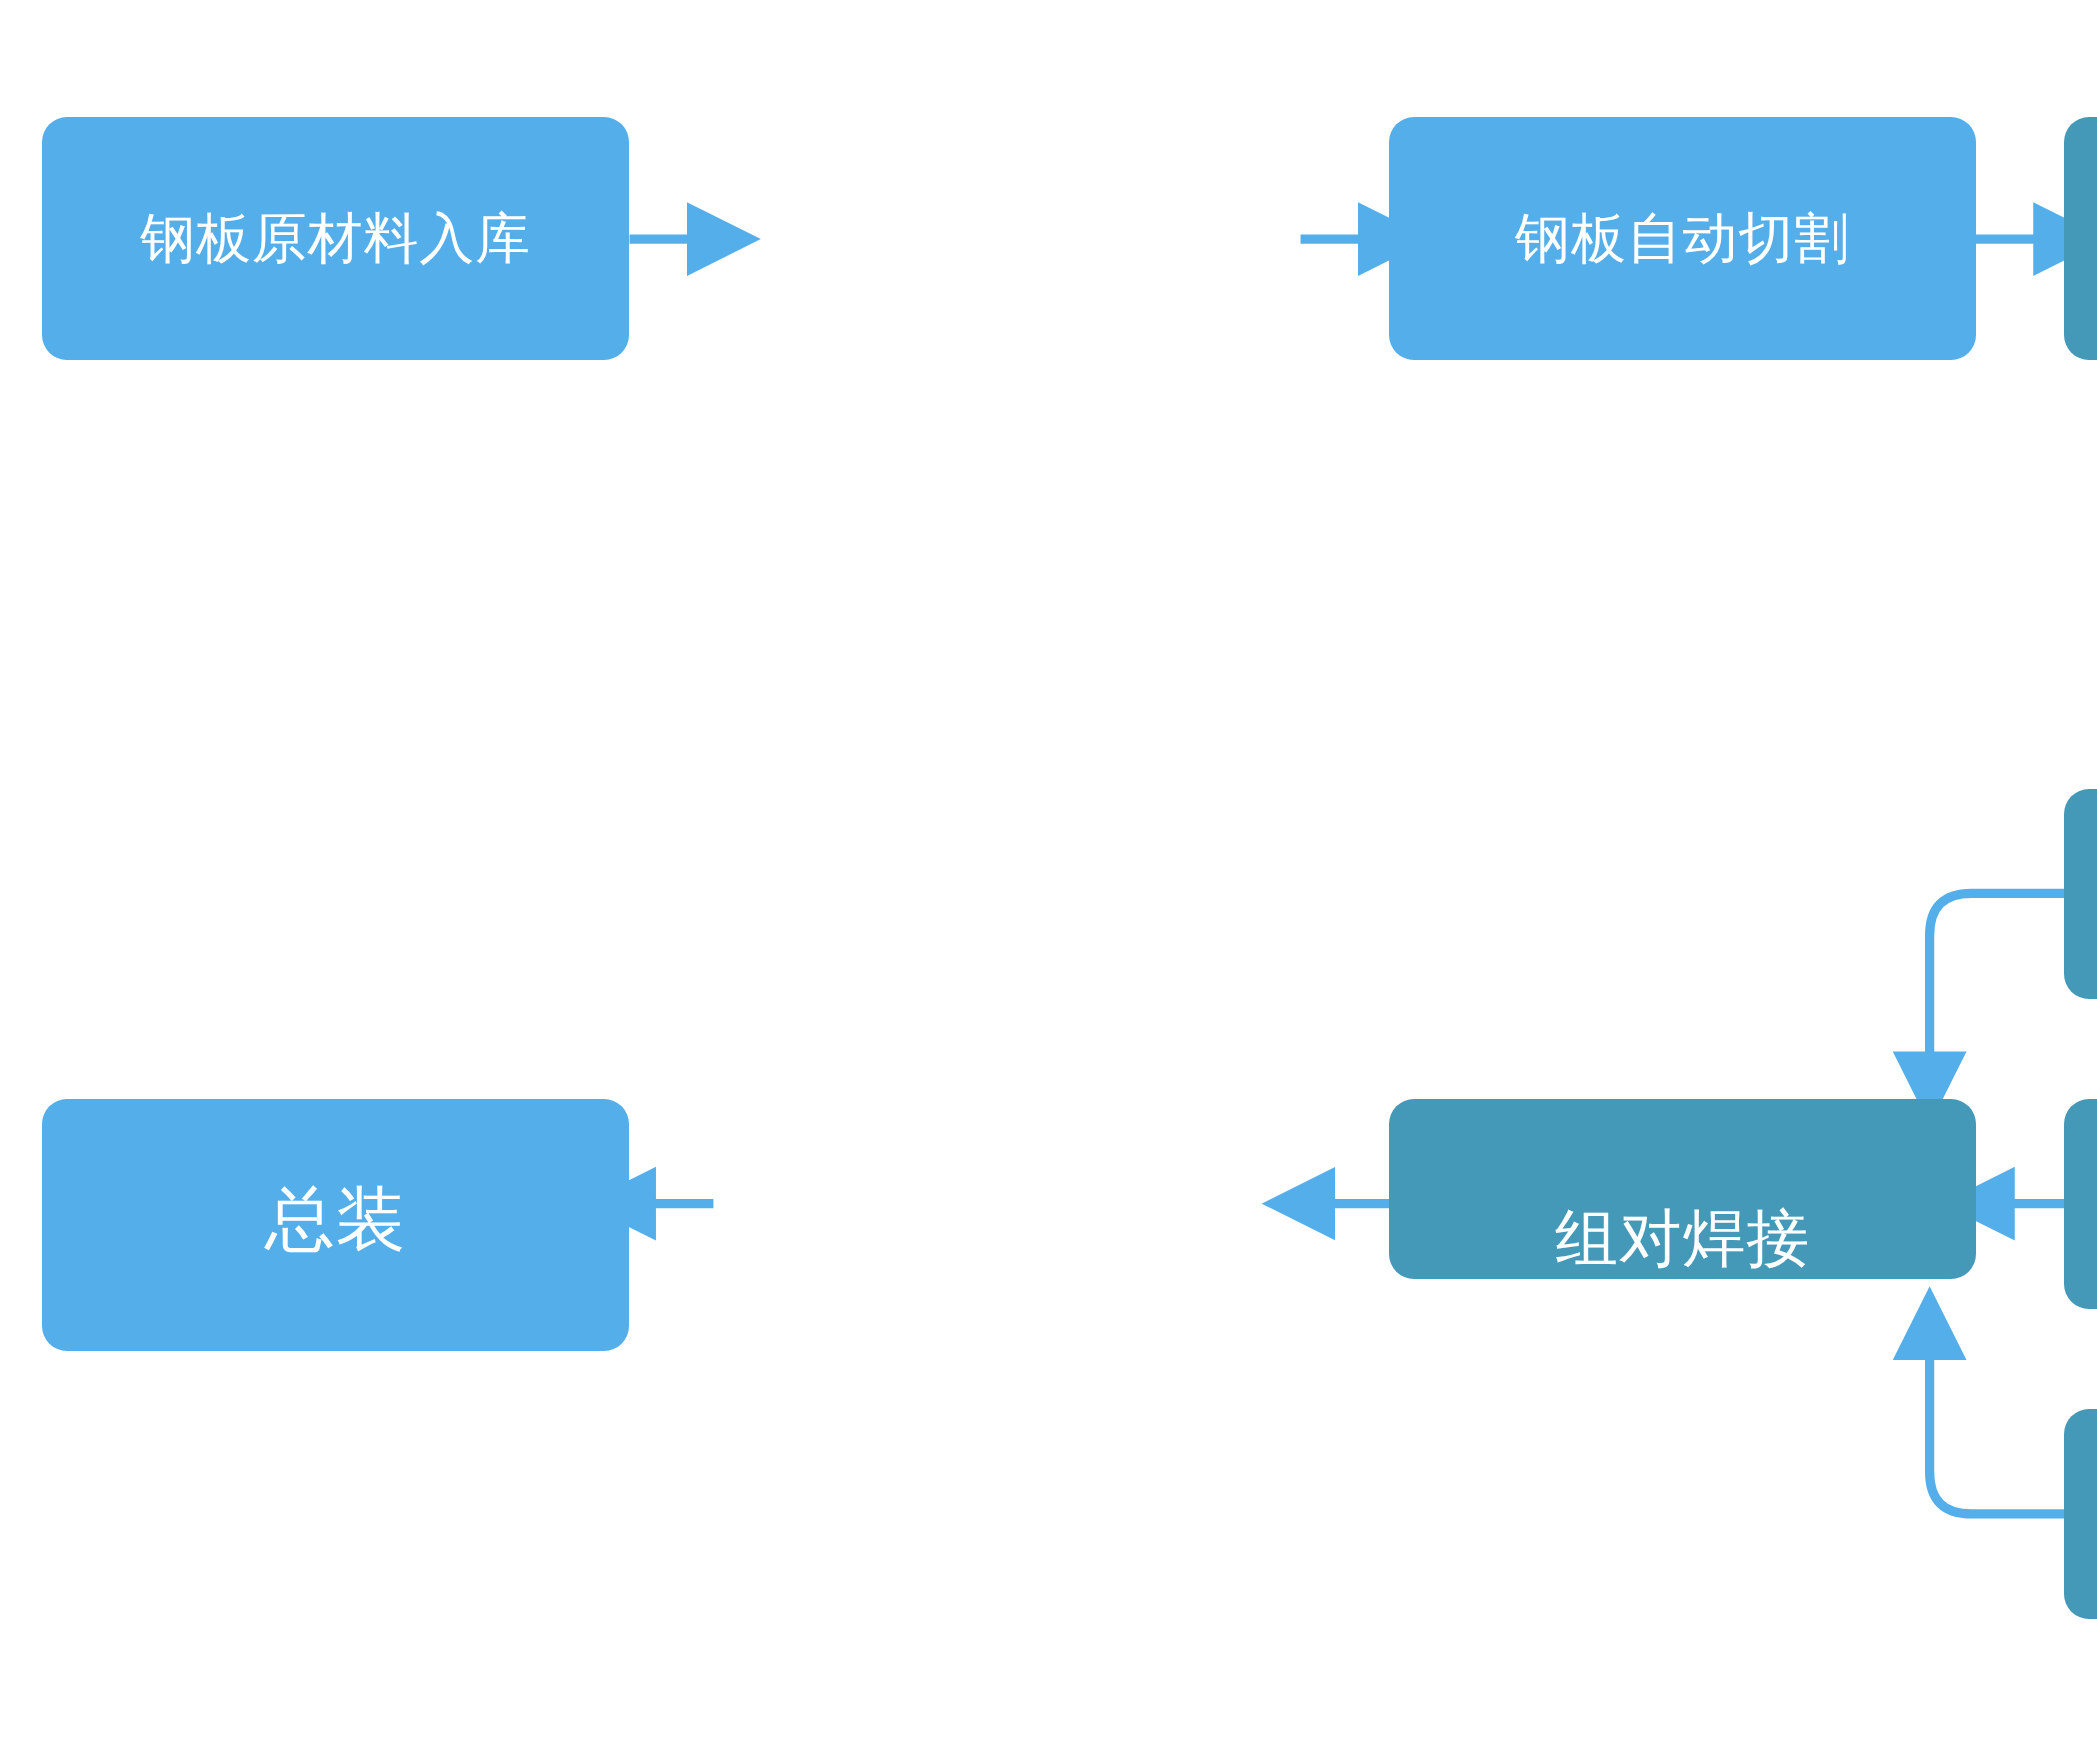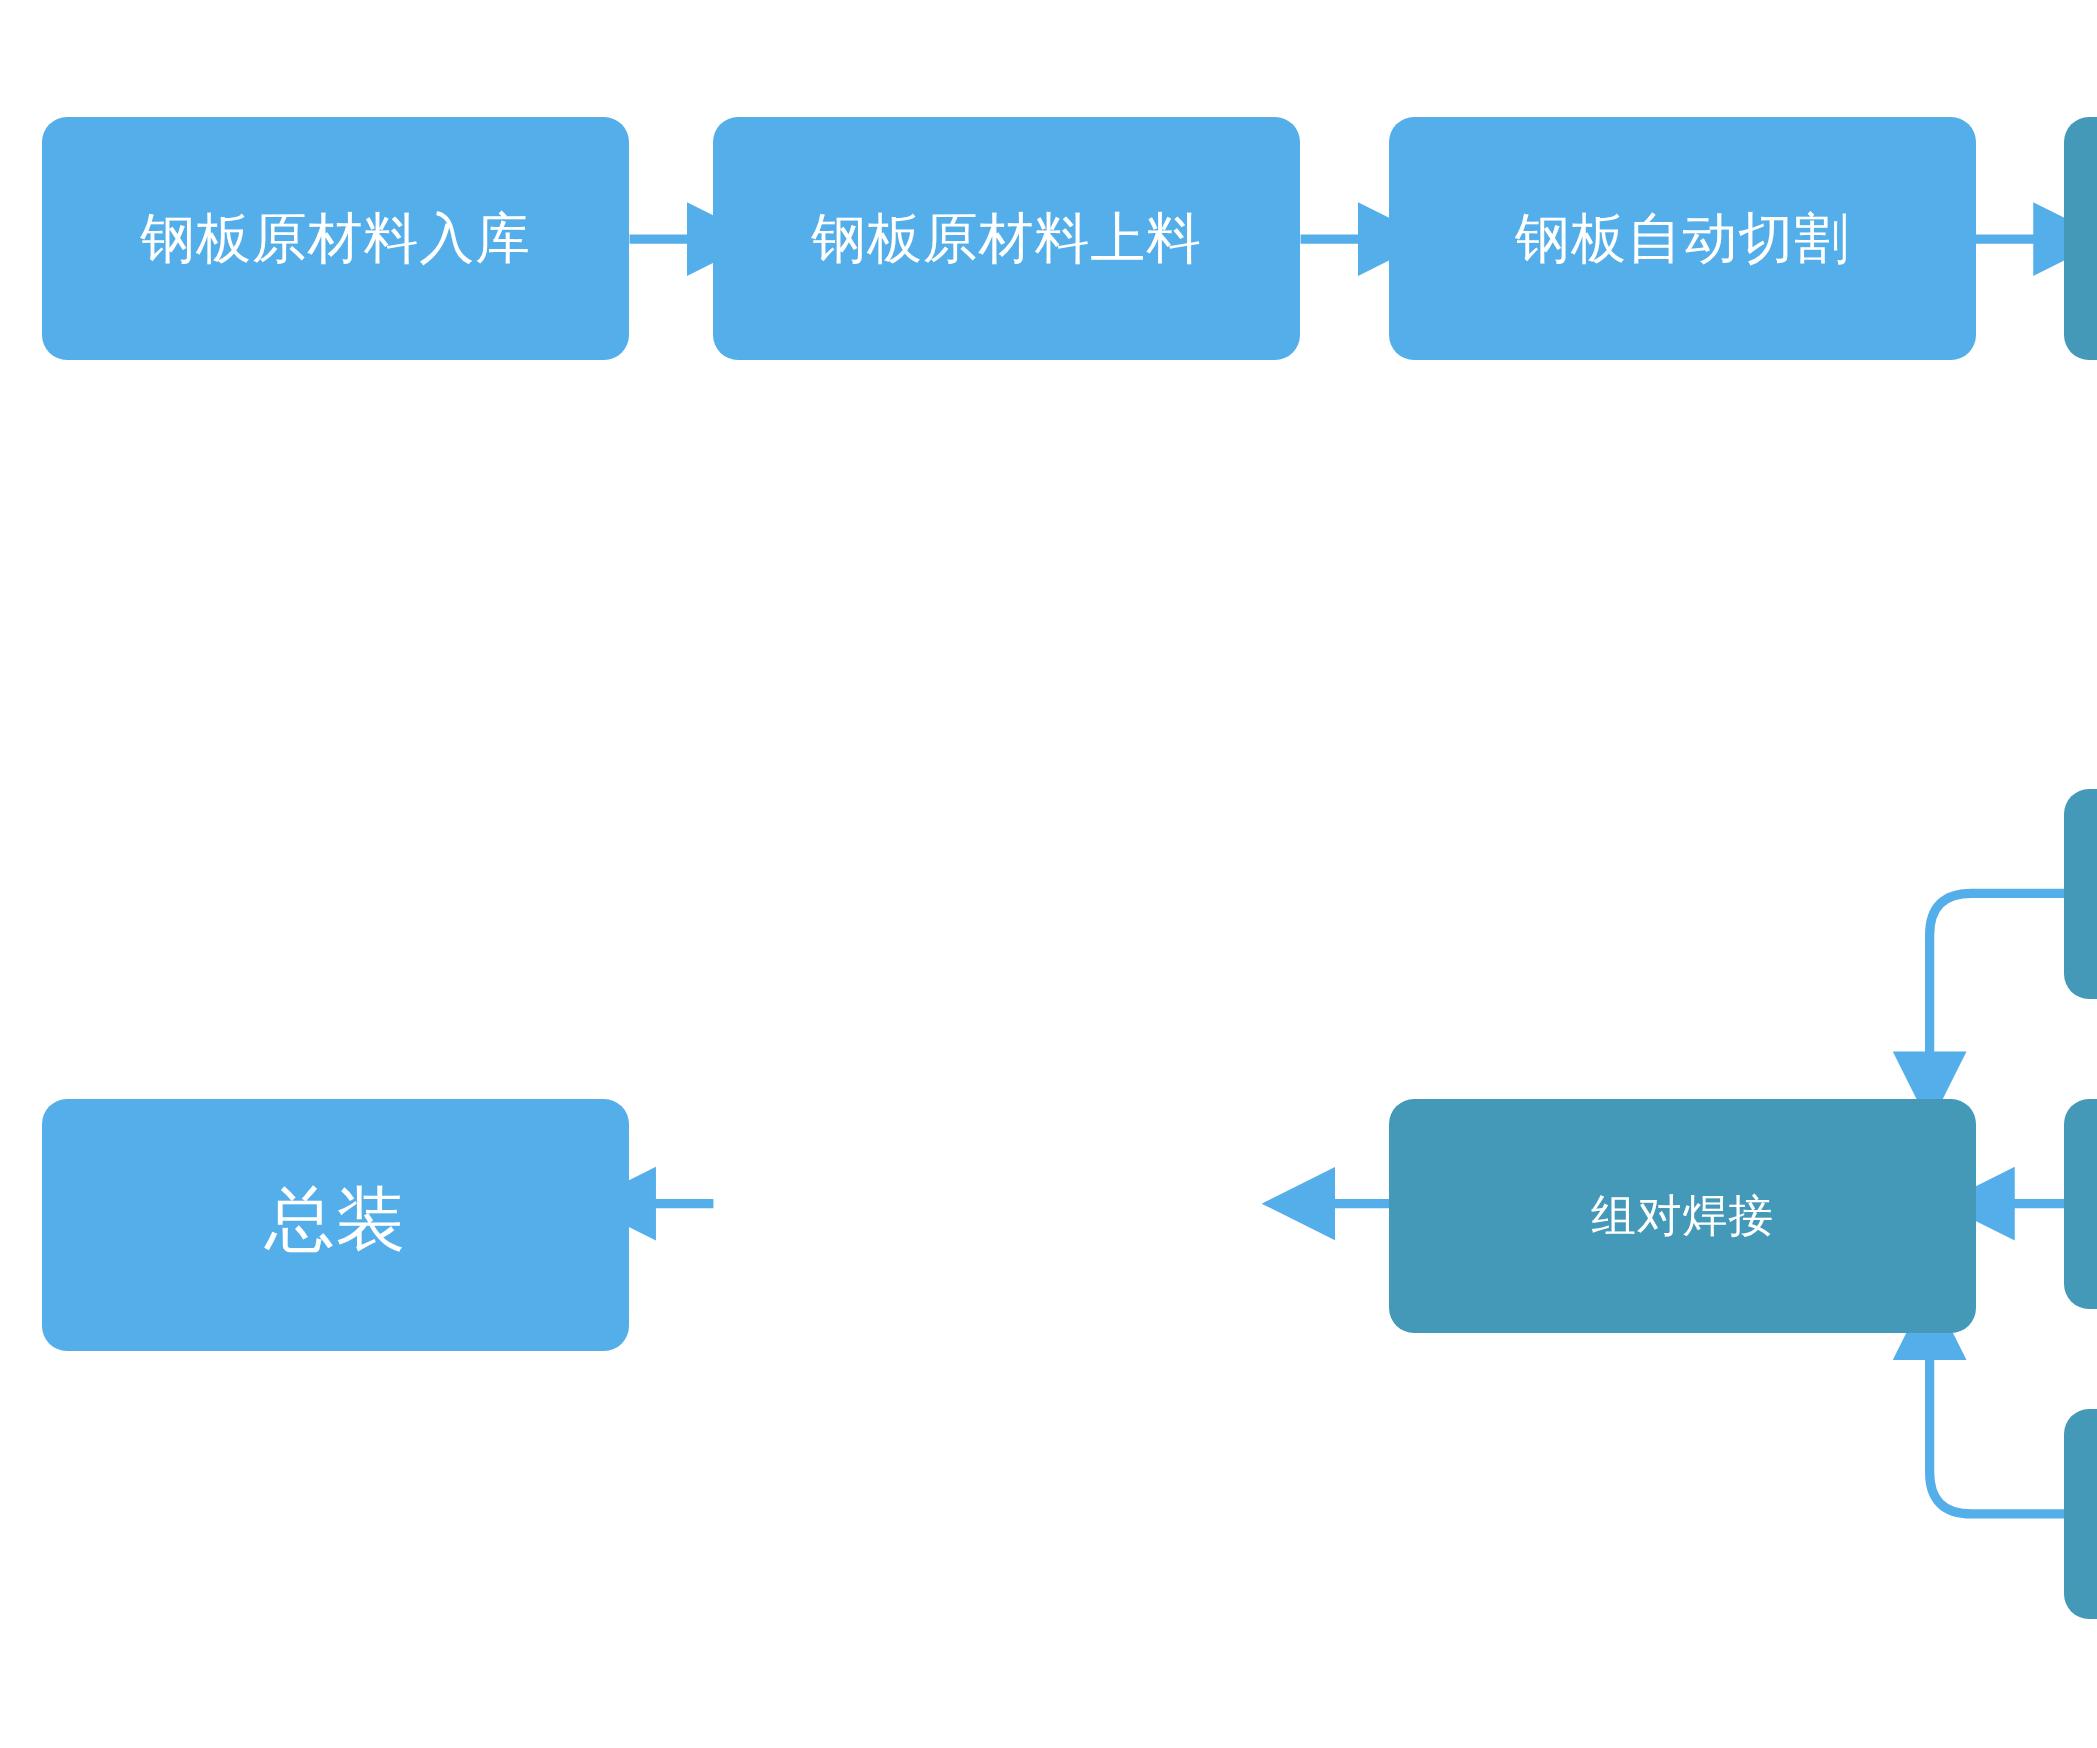--- a/index.html
+++ b/index.html
@@ -108,25 +108,20 @@
     <line x1="3320" y1="2870" x2="3150" y2="2870" stroke="#54aeea" stroke-width="22" marker-end="url(#arrL)"></line>
     <line x1="1700" y1="2870" x2="1530" y2="2870" stroke="#54aeea" stroke-width="22" marker-end="url(#arrL)"></line>
   </svg>
 
   <div class="node light" style="left:42px; top:117px; width:587px; height:243px; font-size:55px;">
     <span class="lines">
       <span class="ln">钢板原材料入库</span>
     </span>
   </div>
 
-  <div class="node light" style="left:713px; top:117px; width:587px; height:243px; font-size:55px;">
-    <span class="lines">
-      <span class="ln">钢板原材料上料</span>
-    </span>
-  </div>
 
   <div class="node light" style="left:1389px; top:117px; width:587px; height:243px; font-size:55px;text-align:center;">
     <span class="lines">
       <span class="ln">钢板自动切割</span>
     </span>
   </div>
 
   <div class="node dark" style="left:2064px; top:117px; width:571px; height:243px; font-size:55px;">
     <span class="lines">
       <span class="ln">钢板自动</span>
@@ -152,21 +147,21 @@
     </span>
   </div>
 
   <div class="node light" style="left:42px; top:1099px; width:587px; height:252px; font-size:70px;font-family:Liberation Mono, monospace;">
     <span class="lines">
       <span class="ln">总装</span>
     </span>
   </div>
 
 
-  <div class="node dark" style="left:1389px; top:1099px; width:587px; height:234px; font-size:45px;">
+  <div class="node dark" style="left:1389px; top:1099px; width:587px; height:180px; font-size:63px;align-items:flex-end;">
     <span class="lines">
       <span class="ln">组对焊接</span>
     </span>
   </div>
 
 
 </div>
 
 
 </body></html>

